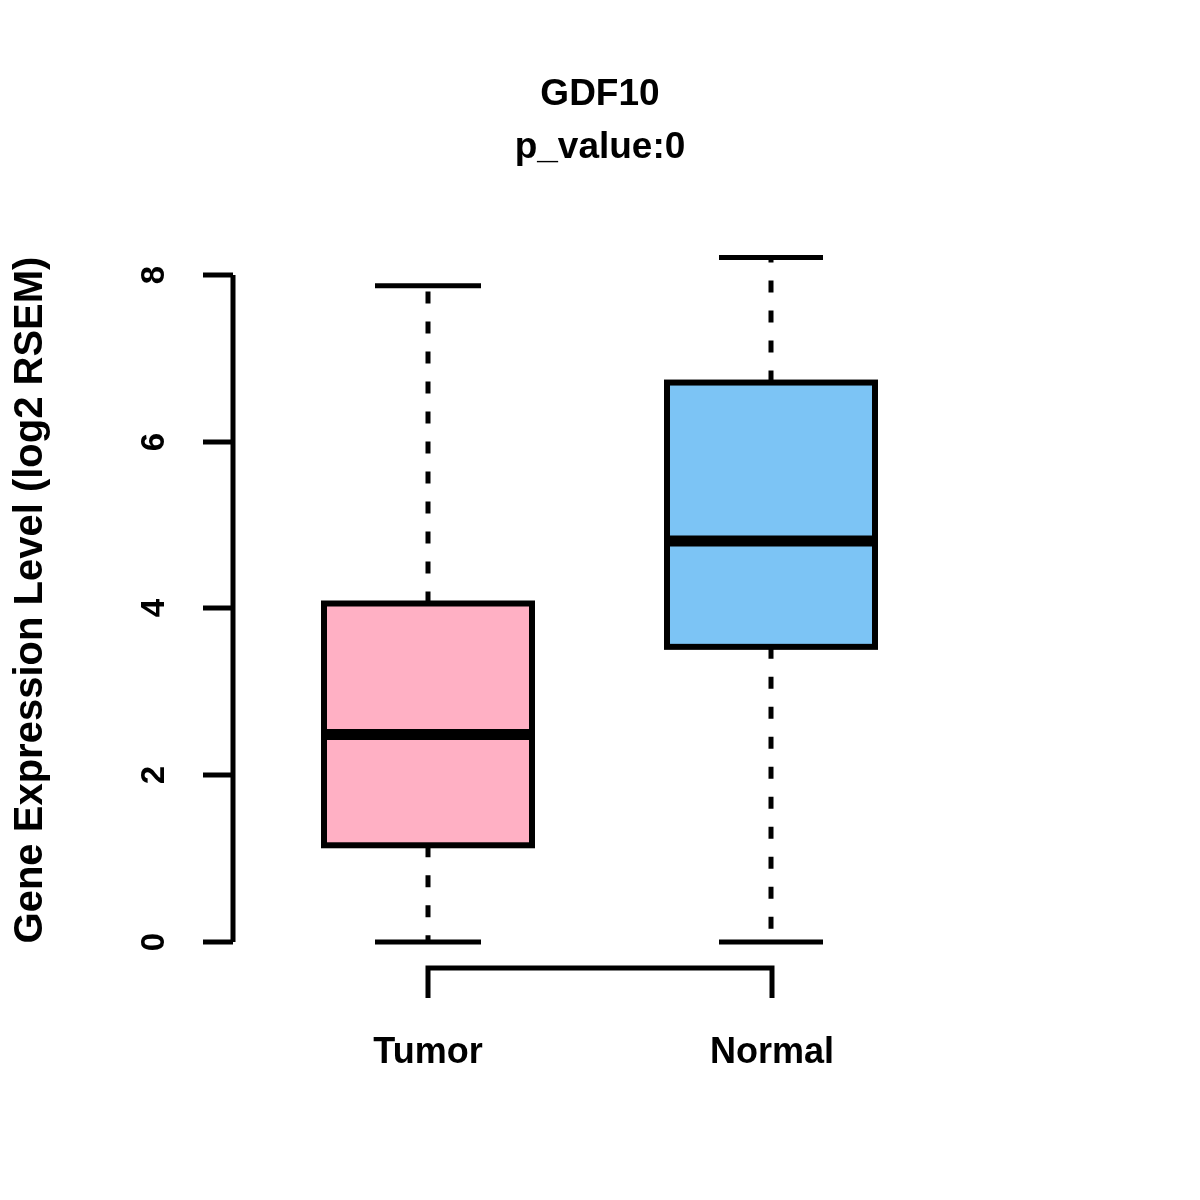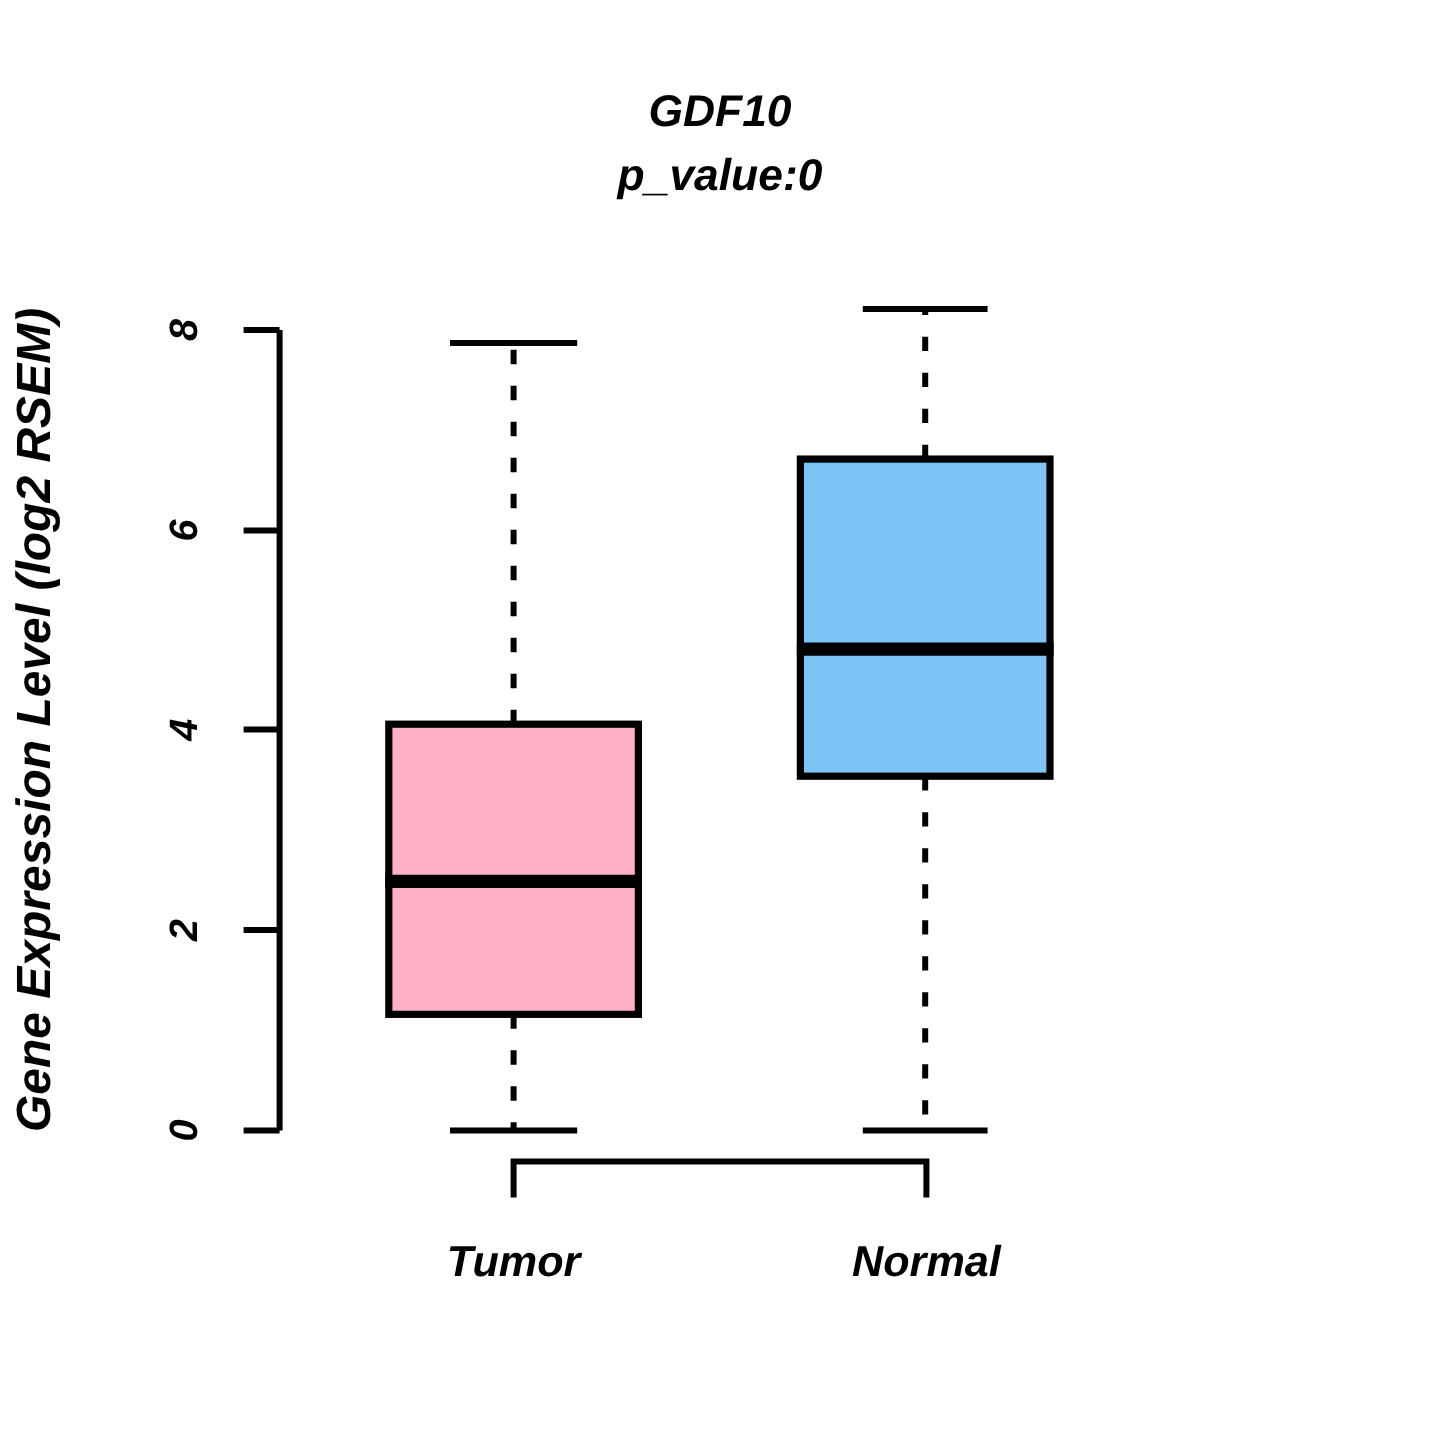--- a/index.html
+++ b/index.html
@@ -9,21 +9,20 @@
   }
   body {
     font-family: "Liberation Sans", sans-serif;
   }
   #plot-root {
     position: relative;
     width: 1200px;
     height: 1200px;
     background: #ffffff;
     overflow: hidden;
-    font-style: italic;
   }
   #plot-svg {
     position: absolute;
     left: 0;
     top: 0;
     width: 1200px;
     height: 1200px;
     display: block;
   }
   .title-text {

